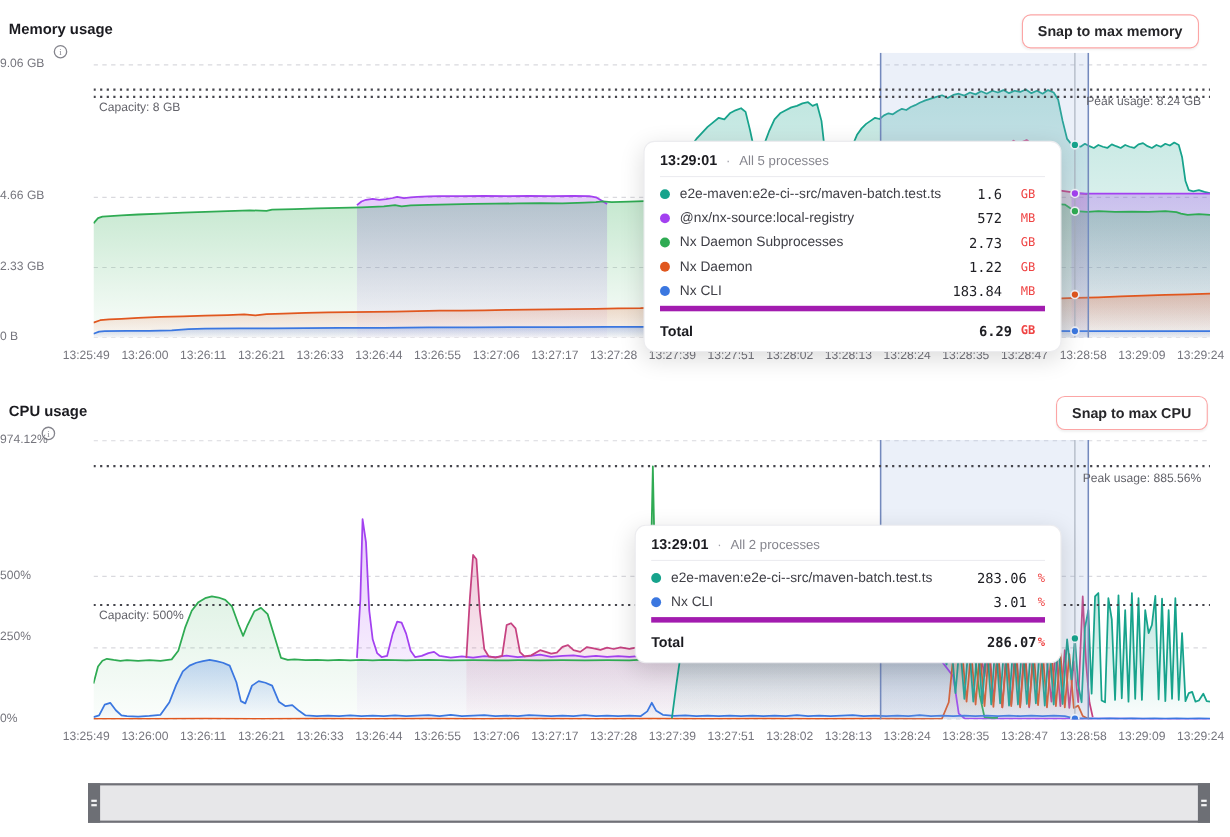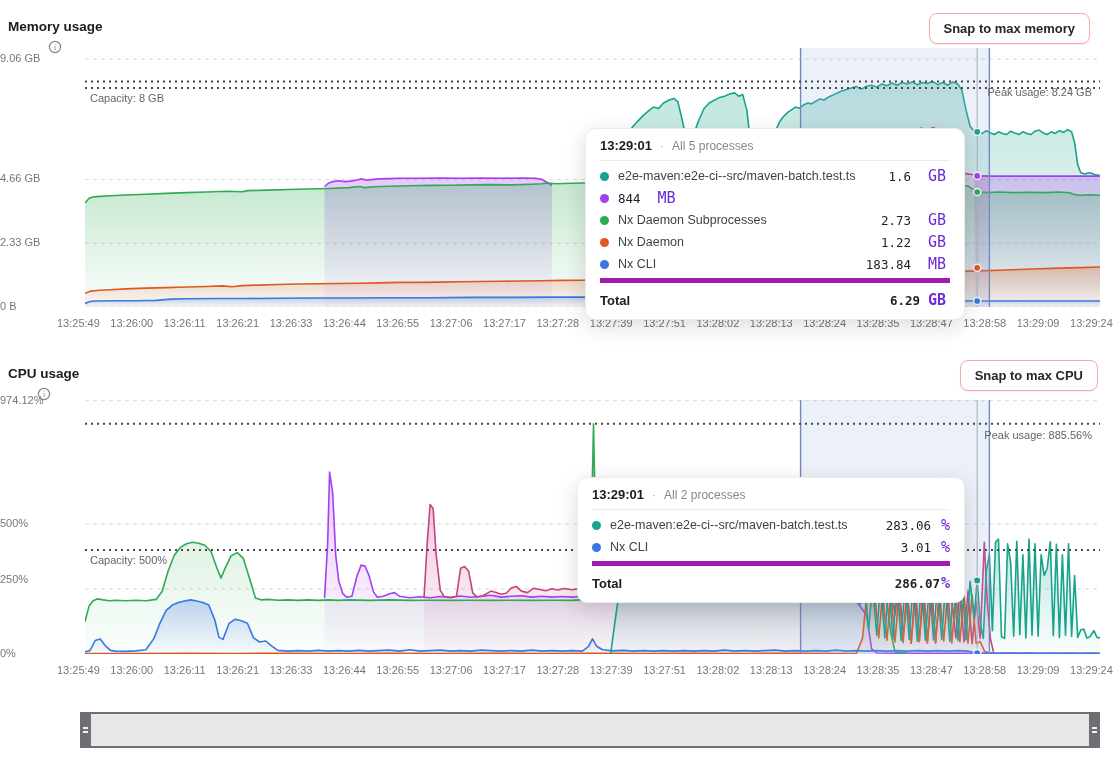--- a/index.html
+++ b/index.html
@@ -21,21 +21,21 @@
     box-shadow:0 6px 22px rgba(0,0,0,.14);padding:9px 14px 7px;z-index:6;}
   .tt-head{display:flex;align-items:baseline;gap:8px;padding-bottom:7px;border-bottom:1px solid #ececf0;}
   .tt-time{font-size:13px;font-weight:700;color:#1b1b20;}
   .tt-sep{color:#a1a1aa;font-size:12px;}
   .tt-sub{font-size:12px;color:#86868e;}
   .tt-rows{padding-top:4px;}
   .tt-row{display:flex;align-items:center;gap:9px;height:22px;font-size:12.5px;color:#3f3f46;}
   .tt-dot{width:9px;height:9px;border-radius:50%;flex:none;}
   .tt-name{flex:1;white-space:nowrap;}
   .tt-val{font-family:"DejaVu Sans Mono",monospace;font-size:12.5px;color:#1f1f24;}
-  .tt-unit{font-family:"DejaVu Sans Mono",monospace;font-size:15px;color:#6d28d9;width:22px;margin-left:8px;}
+  .tt-unit{font-family:"DejaVu Sans Mono",monospace;font-size:11px;color:#ef4444;width:22px;margin-left:8px;}
   .tt-unit.pct{width:auto;margin-left:1px;}
   .tt-total{display:flex;align-items:center;border-top:5px solid #a21caf;margin-top:3px;padding-top:5px;
     height:24px;font-weight:700;font-size:13px;color:#1b1b20;}
   .tt-total .tt-name{font-weight:700;}
   .tt-total .tt-val,.tt-total .tt-unit{font-weight:700;}
   .slider{position:absolute;left:80px;top:712px;width:1020px;height:32px;background:#e7e7e9;
     border-top:2px solid #707177;border-bottom:2px solid #707177;}
   .slider-track{position:absolute;left:11px;right:11px;top:0;bottom:0;cursor:grab;}
   .slider-handle{position:absolute;top:-2px;bottom:-2px;width:11px;background:#6d6f75;display:flex;
     flex-direction:column;justify-content:center;align-items:center;gap:2px;cursor:ew-resize;}
@@ -135,21 +135,22 @@
         </div>
         <div class="tt-rows">
           <div class="tt-row">
             <span class="tt-dot" style="background: rgb(23, 163, 140);"></span>
             <span class="tt-name">e2e-maven:e2e-ci--src/maven-batch.test.ts</span>
             <span class="tt-val">1.6</span>
             <span class="tt-unit">GB</span>
           </div>
           <div class="tt-row">
             <span class="tt-dot" style="background: rgb(163, 65, 240);"></span>
-            <span class="tt-val">844</span>
+            <span class="tt-name">@nx/nx-source:local-registry</span>
+            <span class="tt-val">572</span>
             <span class="tt-unit">MB</span>
           </div>
           <div class="tt-row">
             <span class="tt-dot" style="background: rgb(47, 171, 83);"></span>
             <span class="tt-name">Nx Daemon Subprocesses</span>
             <span class="tt-val">2.73</span>
             <span class="tt-unit">GB</span>
           </div>
           <div class="tt-row">
             <span class="tt-dot" style="background: rgb(224, 87, 31);"></span>

